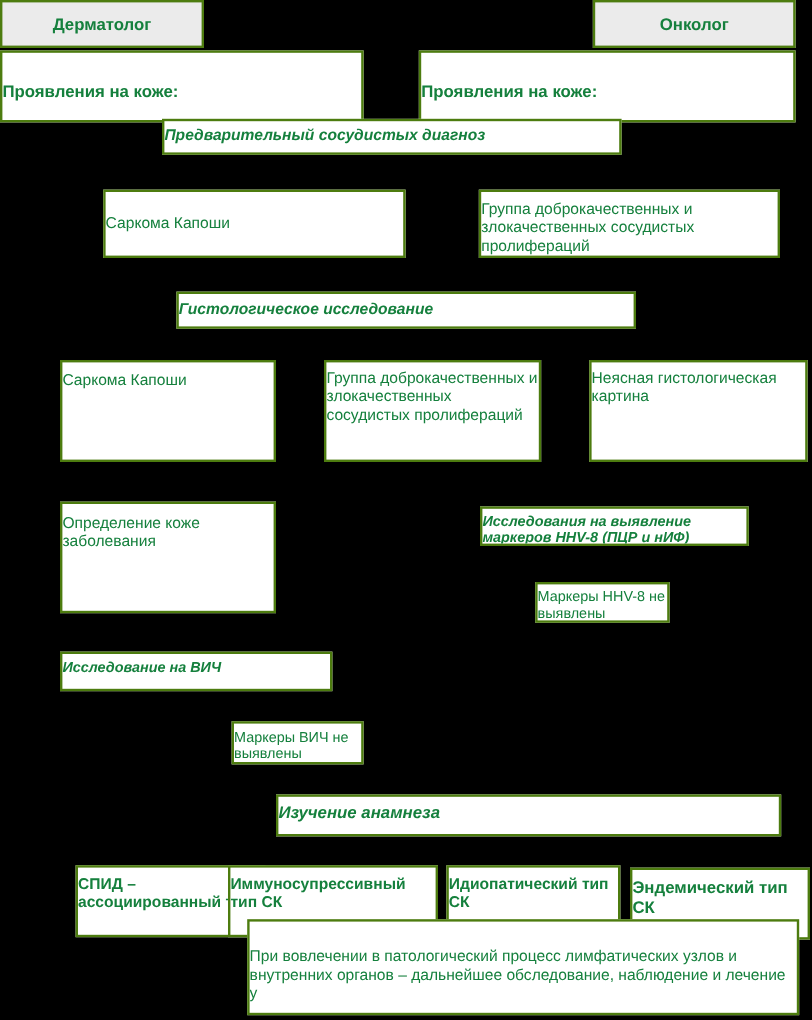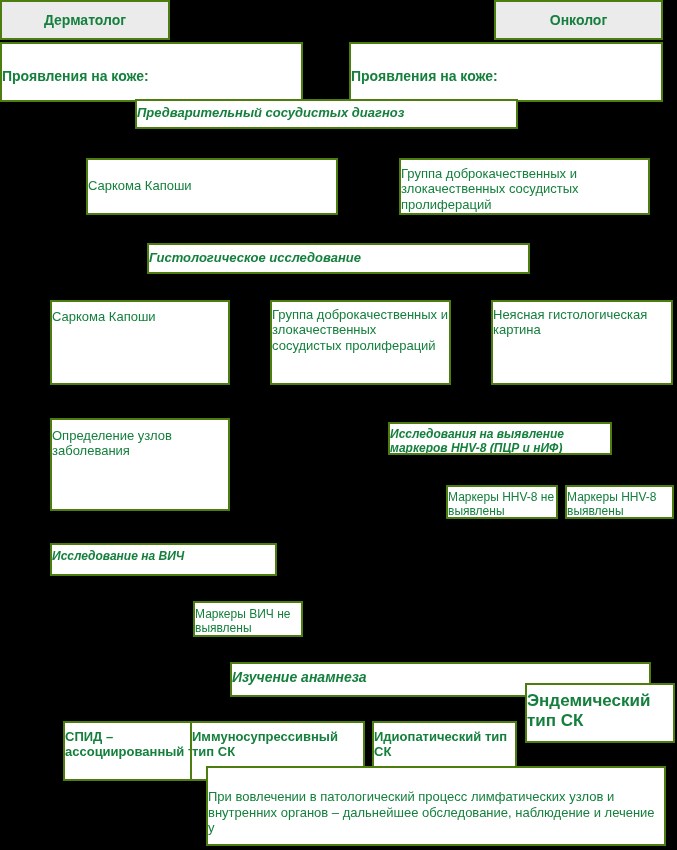--- a/index.html
+++ b/index.html
@@ -72,41 +72,40 @@
   <div class="box top-align" style="left:399px; top:158px; width:251px; height:57px; font-size:13px; padding-top:6px;">Группа доброкачественных и злокачественных сосудистых пролифераций</div>
 
   <div class="box top-align italic" style="left:147px; top:243px; width:383px; height:31px; font-size:13px; padding-top:5px;">Гистологическое исследование</div>
 
   <div class="box top-align" style="left:50px; top:300px; width:180px; height:85px; font-size:13px; padding-top:7px;">Саркома Капоши</div>
 
   <div class="box top-align" style="left:270px; top:300px; width:181px; height:85px; font-size:13px; padding-top:5px;">Группа доброкачественных и злокачественных сосудистых пролифераций</div>
 
   <div class="box top-align" style="left:491px; top:300px; width:182px; height:85px; font-size:13px; padding-top:5px;">Неясная гистологическая картина</div>
 
-  <div class="box top-align" style="left:50px; top:418px; width:180px; height:93px; font-size:13px; padding-top:8px;">Определение узлов заболевания</div>
+  <div class="box top-align" style="left:50px; top:418px; width:180px; height:93px; font-size:13px; padding-top:8px;">Определение коже заболевания</div>
 
-  <div class="box top-align italic" style="left:388px; top:422px; width:224px; height:33px; font-size:12px; padding-top:3px;">Исследования на выявление маркеров HHV-8 (ПЦР и нИФ)</div>
+  <div class="box top-align italic" style="left:400px; top:422px; width:224px; height:33px; font-size:12px; padding-top:3px;">Исследования на выявление маркеров HHV-8 (ПЦР и нИФ)</div>
 
   <div class="box top-align" style="left:446px; top:485px; width:112px; height:34px; font-size:12px; padding-top:3px;">Маркеры HHV-8 не выявлены</div>
 
-  <div class="box top-align" style="left:565px; top:485px; width:109px; height:34px; font-size:12px; padding-top:3px;">Маркеры HHV-8 выявлены</div>
 
   <div class="box top-align italic" style="left:50px; top:543px; width:227px; height:33px; font-size:12px; padding-top:4px;">Исследование на ВИЧ</div>
 
 
   <div class="box top-align" style="left:193px; top:601px; width:110px; height:36px; font-size:12px; padding-top:4px;">Маркеры ВИЧ не выявлены</div>
 
   <div class="box top-align italic" style="left:230px; top:662px; width:421px; height:35px; font-size:14px; padding-top:5px;">Изучение анамнеза</div>
 
   <div class="box top-align bold" style="left:25px; top:721px; width:158px; height:60px; font-size:13px; padding-top:6px;margin-left:38px;">СПИД – ассоциированный тип</div>
 
   <div class="box top-align bold" style="left:190px; top:721px; width:175px; height:60px; font-size:13px; padding-top:6px;">Иммуносупрессивный тип СК</div>
 
   <div class="box top-align bold" style="left:372px; top:721px; width:145px; height:60px; font-size:13px; padding-top:6px;">Идиопатический тип СК</div>
 
-  <div class="box top-align bold" style="left:525px; top:683px; width:150px; height:60px; font-size:17px; padding-top:6px;">Эндемический тип СК</div>
+  <div class="box top-align bold" style="left:525px; top:723px; width:150px; height:60px; font-size:14px; padding-top:6px;">Эндемический тип СК</div>
 
   <div class="box top-align" style="left:206px; top:766px; width:460px; height:80px; font-size:13px; padding-top:6px;">
     <div>При вовлечении в патологический процесс лимфатических узлов и внутренних органов – дальнейшее обследование, наблюдение  и  лечение  у</div>
     <div class="serif-bold" style="font-size:15px;">ОНКОЛОГА</div>
   </div>
 
 </div>
 
 </body></html>

